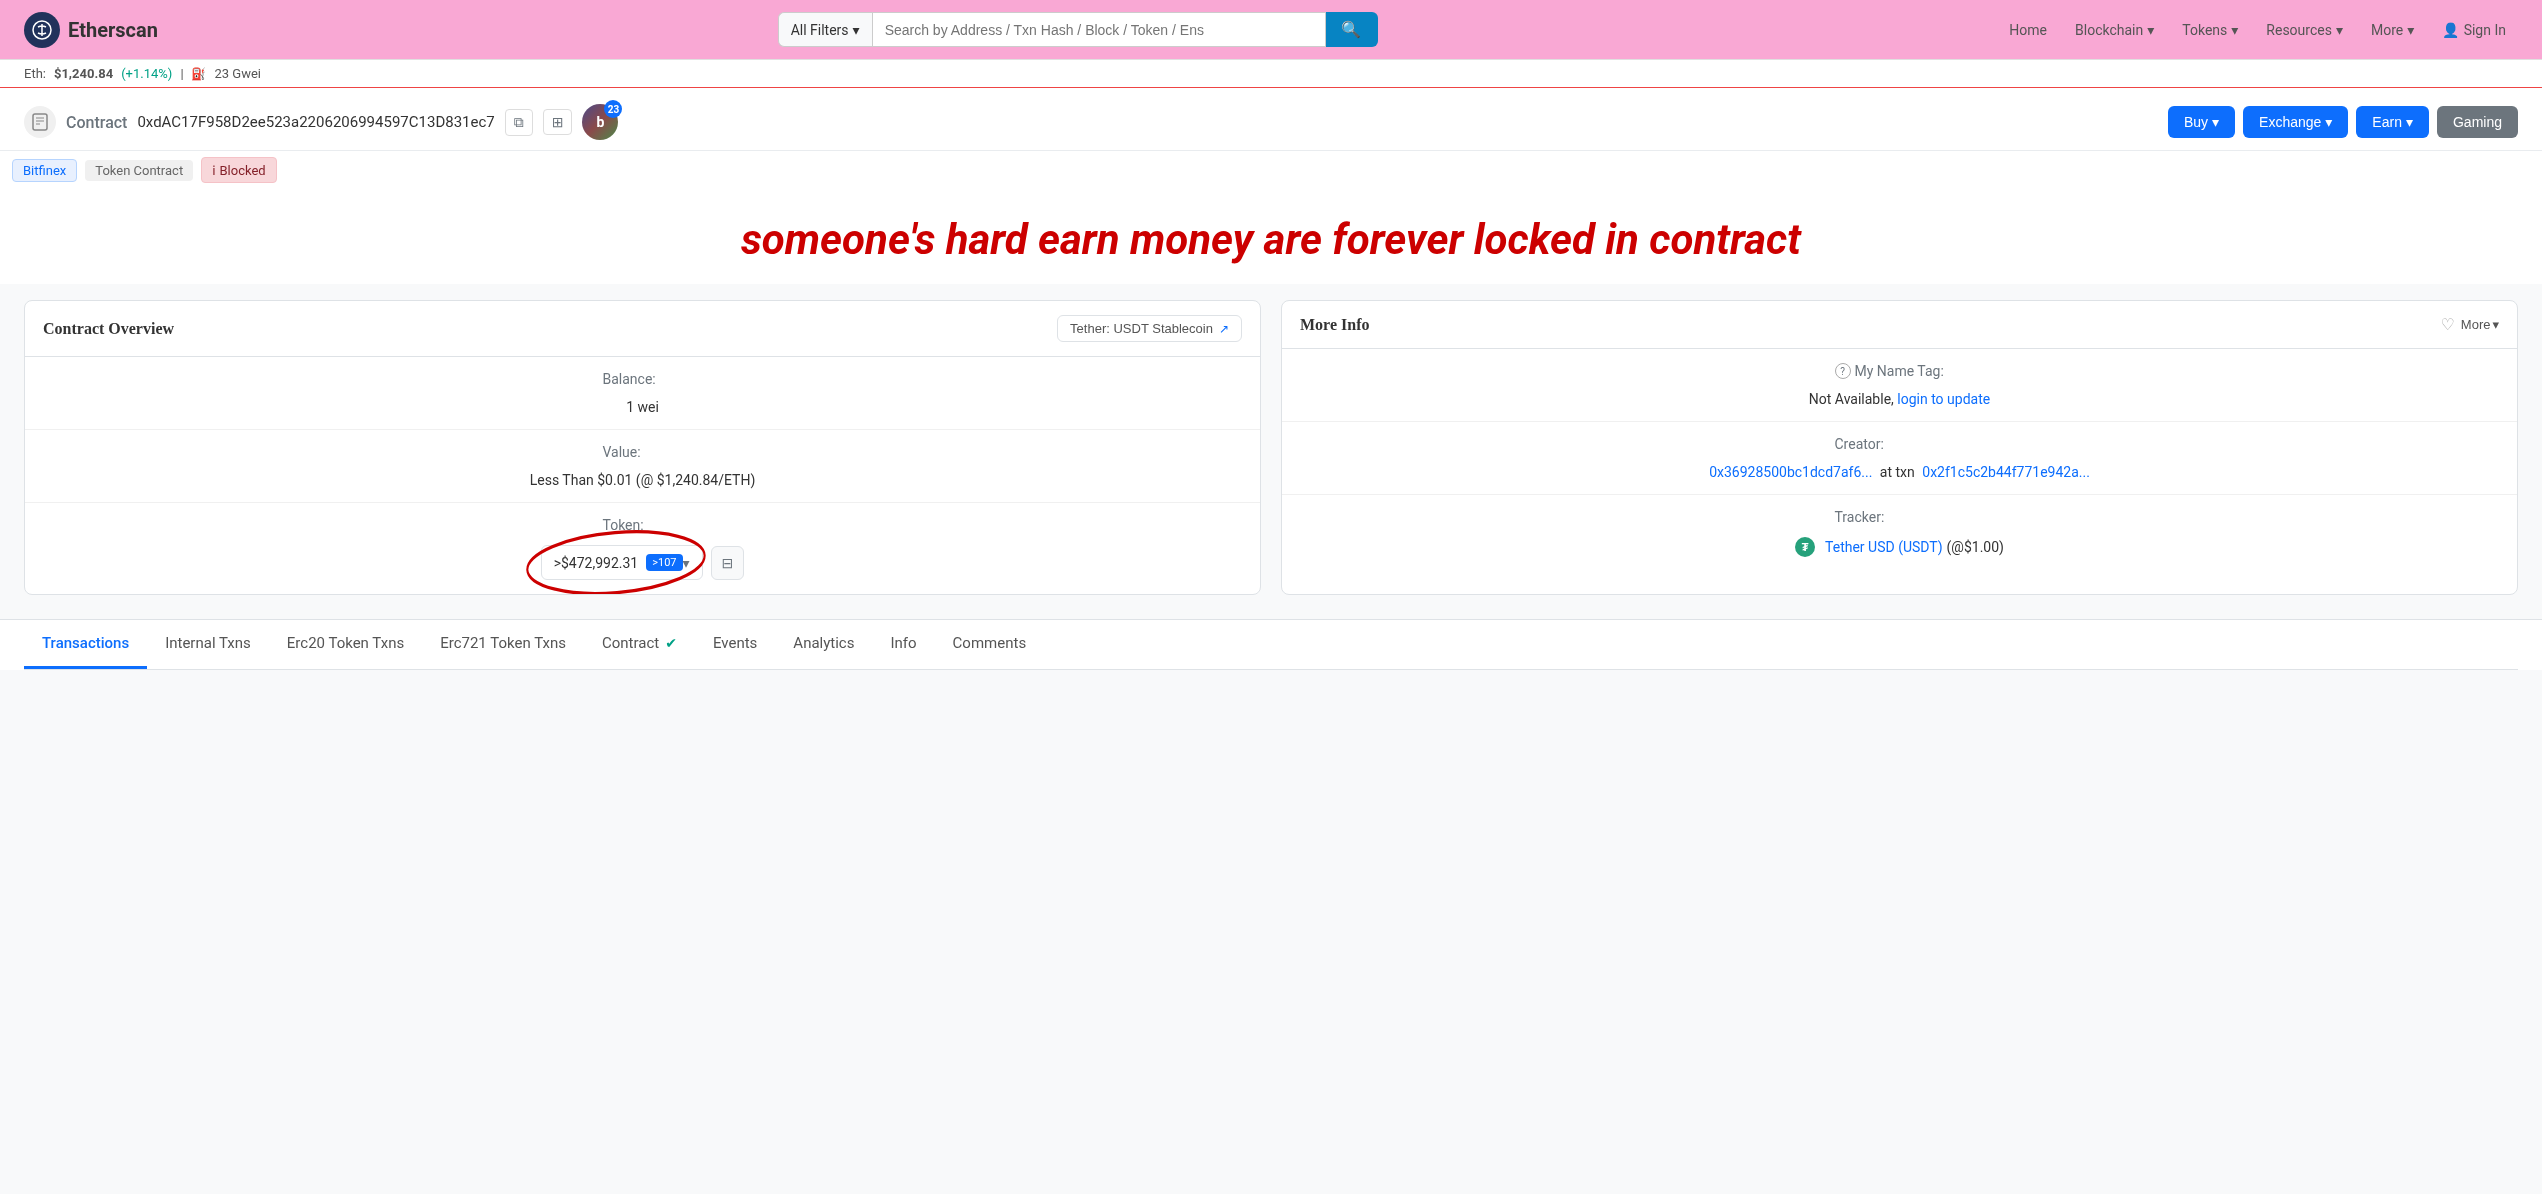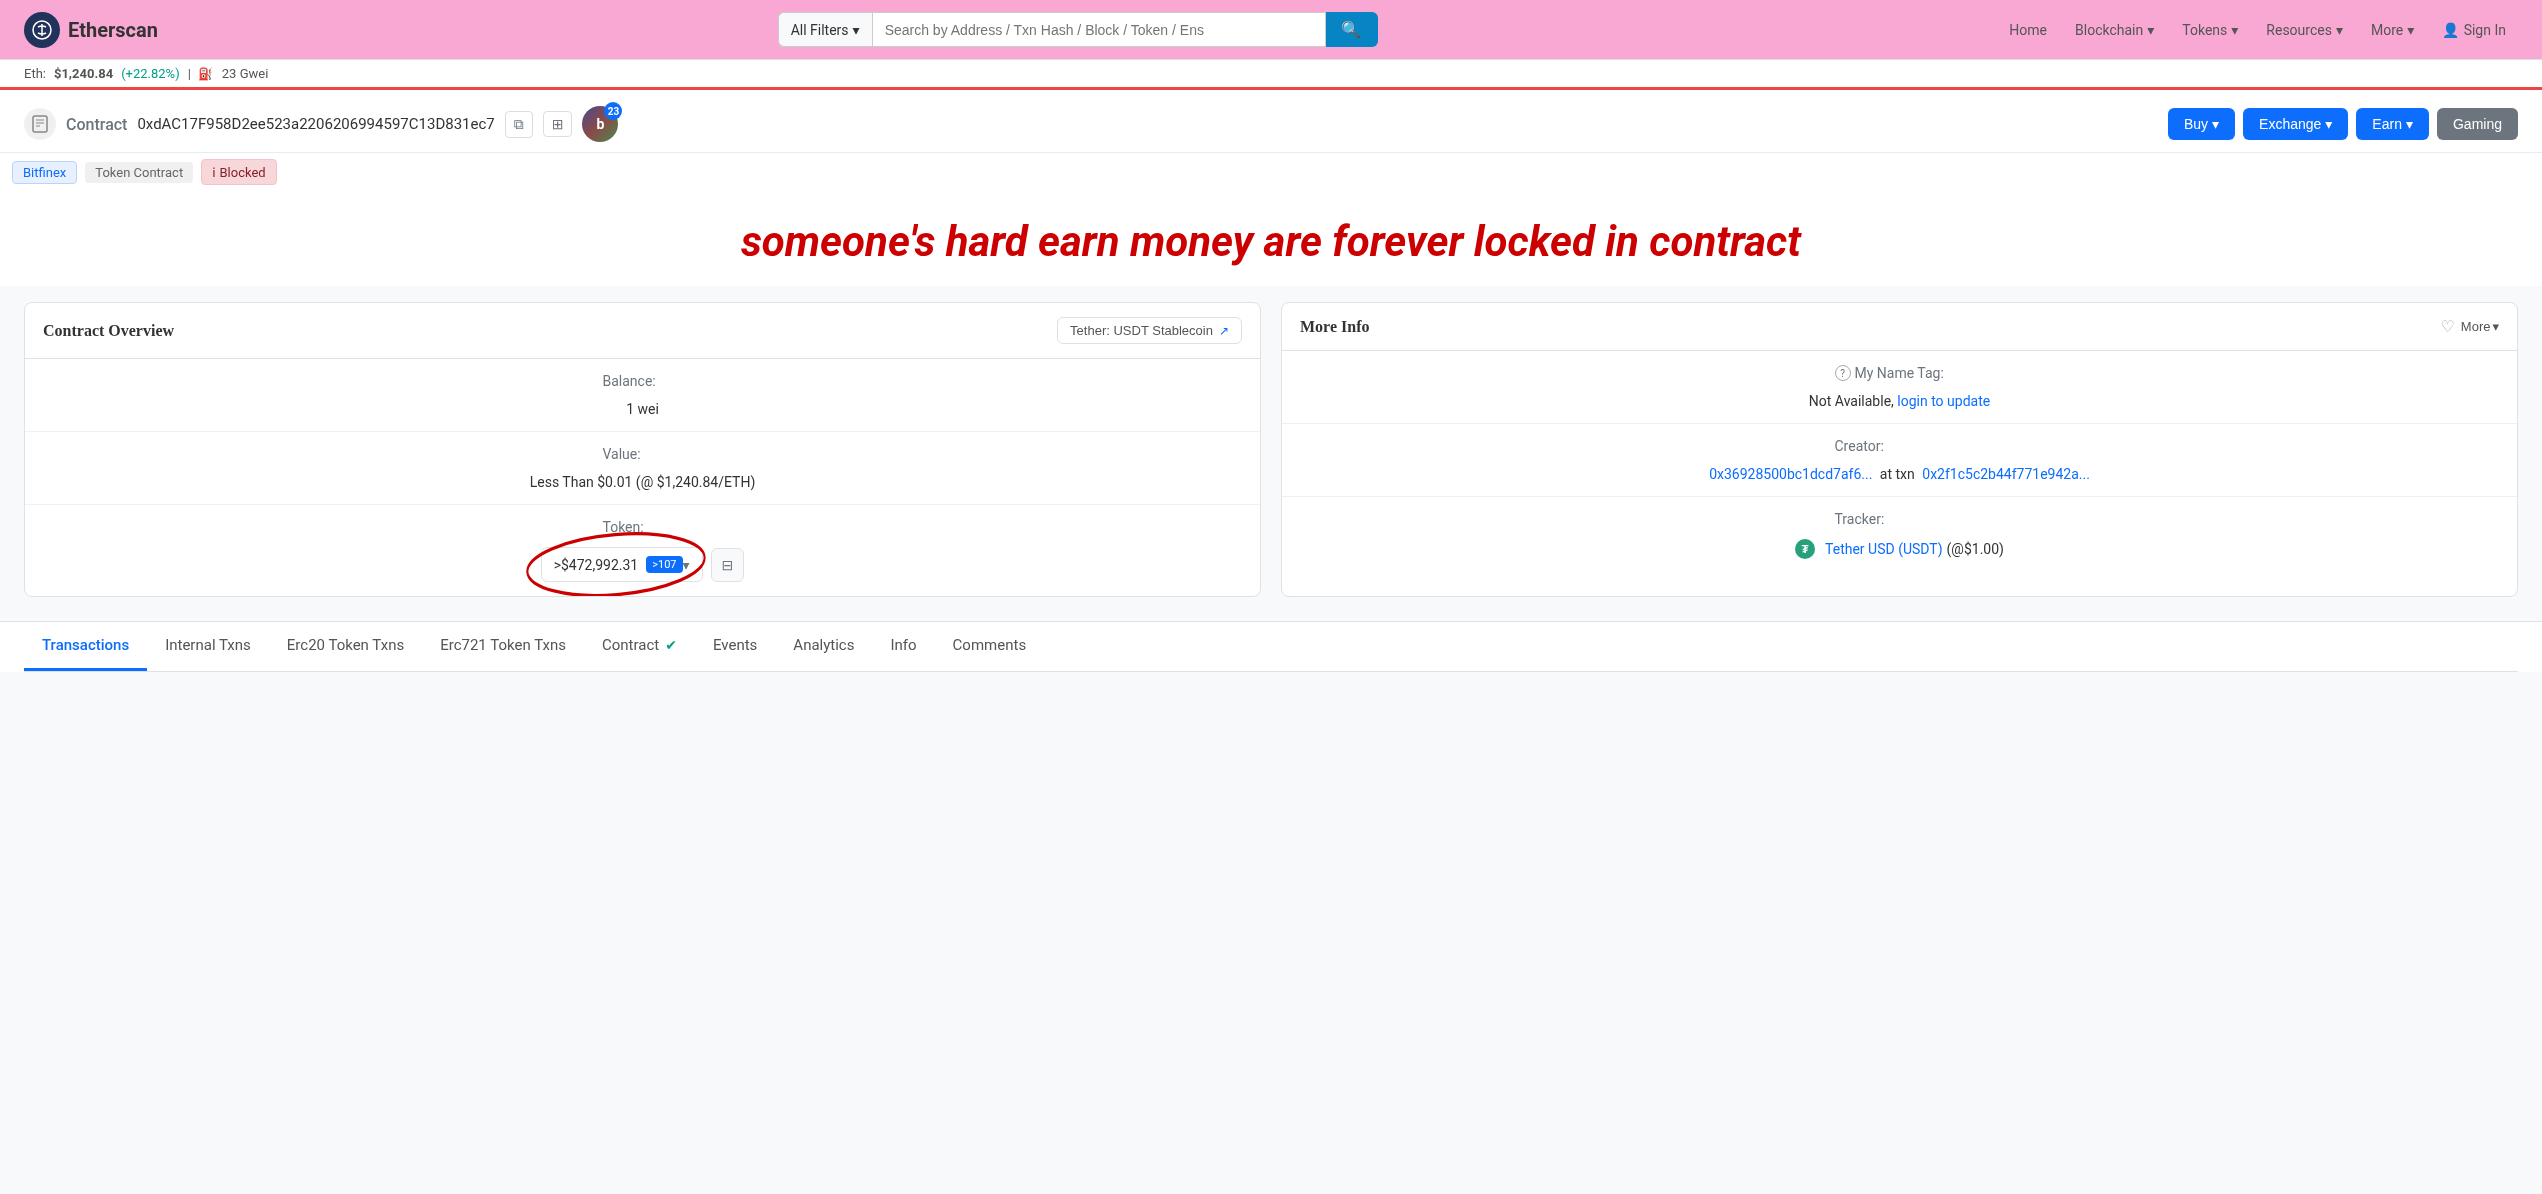--- a/index.html
+++ b/index.html
@@ -86,21 +86,21 @@
       cursor: pointer;
       display: flex;
       align-items: center;
       gap: 4px;
       border-radius: 4px;
     }
 
     
     .price-bar {
       background: #fff;
-      border-bottom: 3px solid #ef4444;
+      border-bottom: 1px solid #ef4444;
       padding: 6px 24px;
       font-size: 13px;
       color: #555;
       display: flex;
       align-items: center;
       gap: 8px;
     }
     .price-positive { color: #00a186; }
     .gas-icon { font-size: 12px; }
 
@@ -431,21 +431,21 @@
     <a class="nav-link" href="#">
       <span>👤</span>
       <span>Sign In</span>
     </a>
   </div>
 </nav>
 
 <div class="price-bar">
   <span>Eth:</span>
   <strong>$1,240.84</strong>
-  <span class="price-positive">(+22.82%)</span>
+  <span class="price-positive">(+1.14%)</span>
   <span>|</span>
   <span class="gas-icon">⛽</span>
   <span>23 Gwei</span>
 </div>
 
 <div class="contract-header">
   <div class="contract-title">
     <div class="contract-icon">
       <svg width="20" height="20" viewBox="0 0 20 20" fill="#888">
         <rect x="3" y="2" width="14" height="16" rx="2" fill="none" stroke="#888" stroke-width="1.5"></rect>

